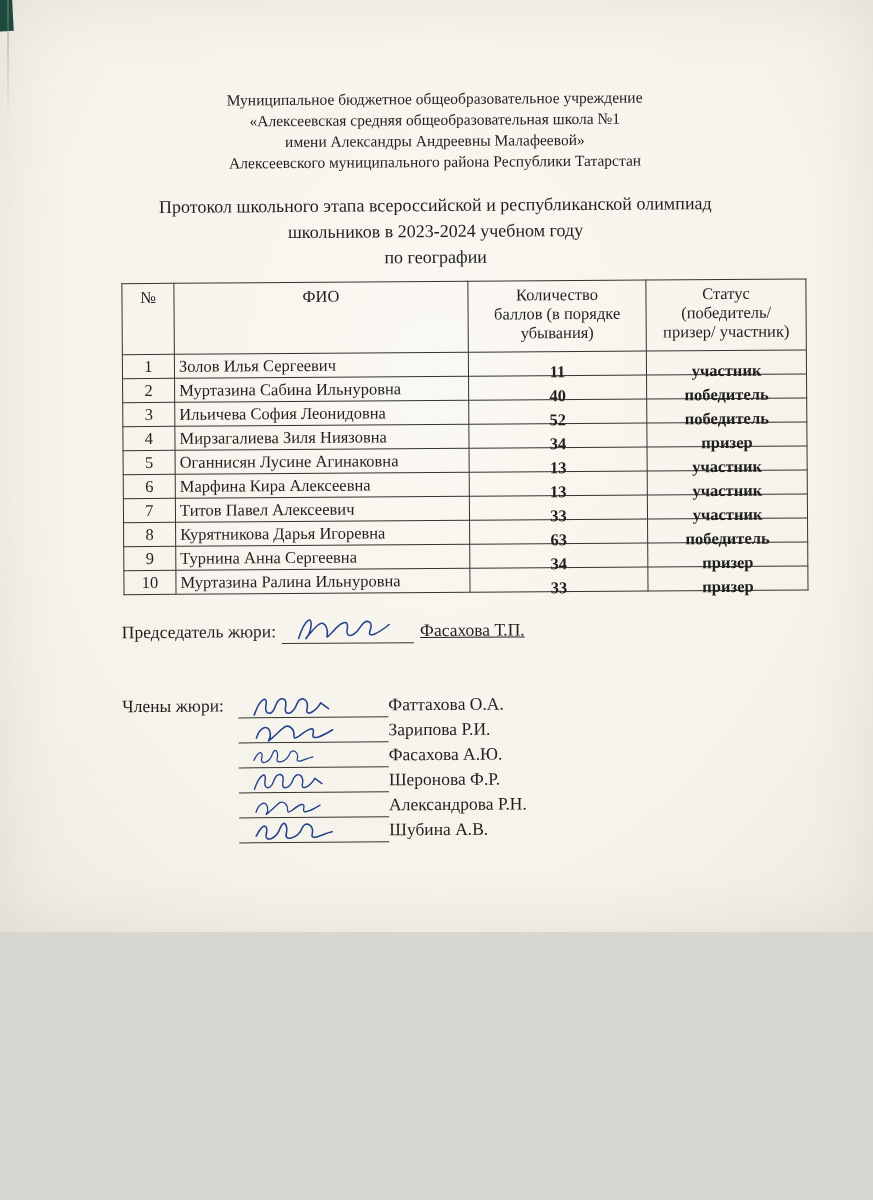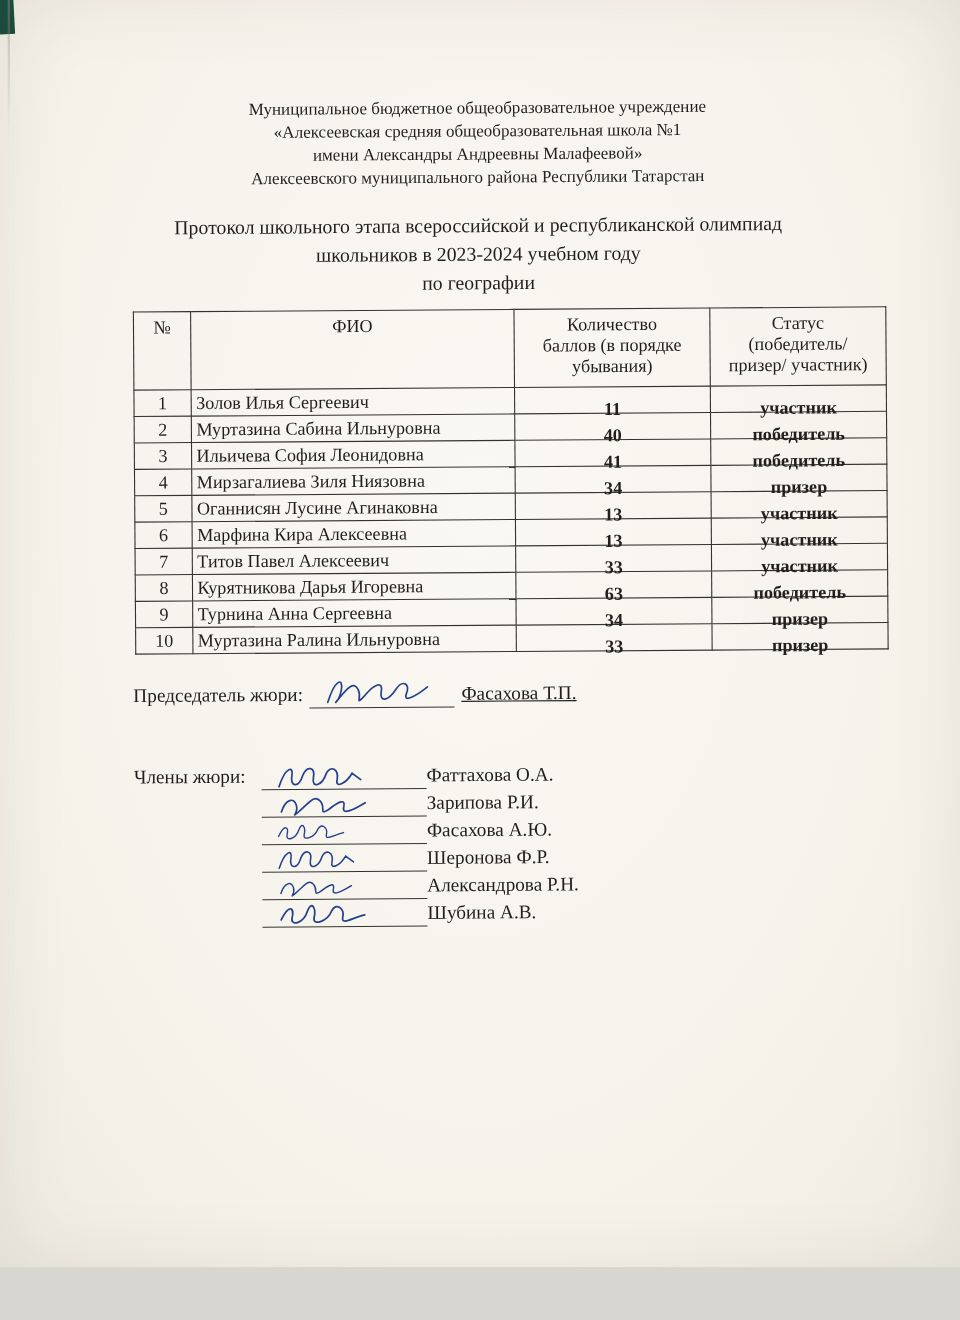--- a/index.html
+++ b/index.html
@@ -3,21 +3,21 @@
 <meta charset="utf-8">
 <style>
   html, body {
     margin: 0;
     padding: 0;
     background: #d8d6d0;
   }
   .page {
     position: relative;
     width: 873px;
-    height: 1152px;
+    height: 932px;
     margin: 0 auto;
     background: radial-gradient(ellipse at 50% 40%, #faf8f2 0%, #f5f2ea 70%, #edeae1 100%);
     box-shadow: inset 0 0 70px rgba(60,55,40,0.08);
     overflow: hidden;
     font-family: "Liberation Serif", "DejaVu Serif", serif;
     color: #201f1c;
   }
   .content {
     position: absolute;
     inset: 0;
@@ -200,21 +200,21 @@
         </tr>
         <tr>
           <td class="c-num">2</td>
           <td class="c-name">Муртазина Сабина Ильнуровна</td>
           <td class="c-score"><span class="drop">40</span></td>
           <td class="c-status"><span class="drop">победитель</span></td>
         </tr>
         <tr>
           <td class="c-num">3</td>
           <td class="c-name">Ильичева София Леонидовна</td>
-          <td class="c-score"><span class="drop">41</span></td>
+          <td class="c-score"><span class="drop">52</span></td>
           <td class="c-status"><span class="drop">победитель</span></td>
         </tr>
         <tr>
           <td class="c-num">4</td>
           <td class="c-name">Мирзагалиева Зиля Ниязовна</td>
           <td class="c-score"><span class="drop">34</span></td>
           <td class="c-status"><span class="drop">призер</span></td>
         </tr>
         <tr>
           <td class="c-num">5</td>

